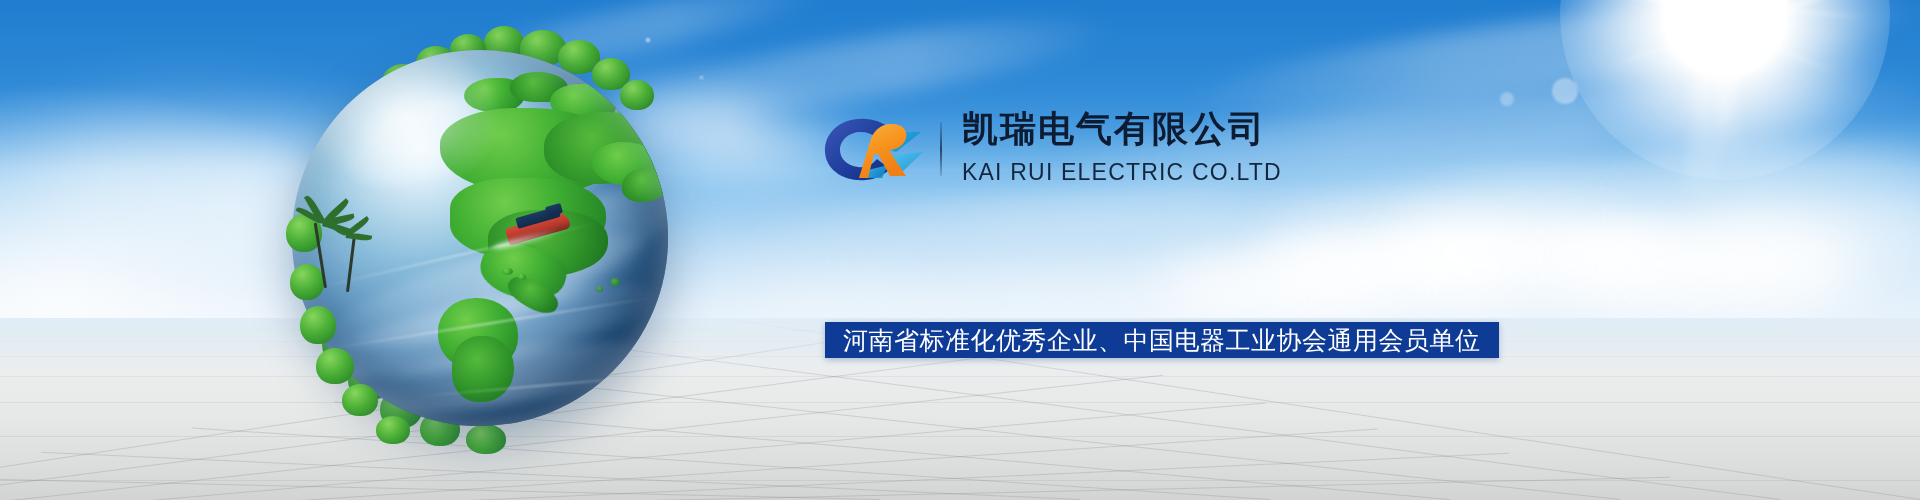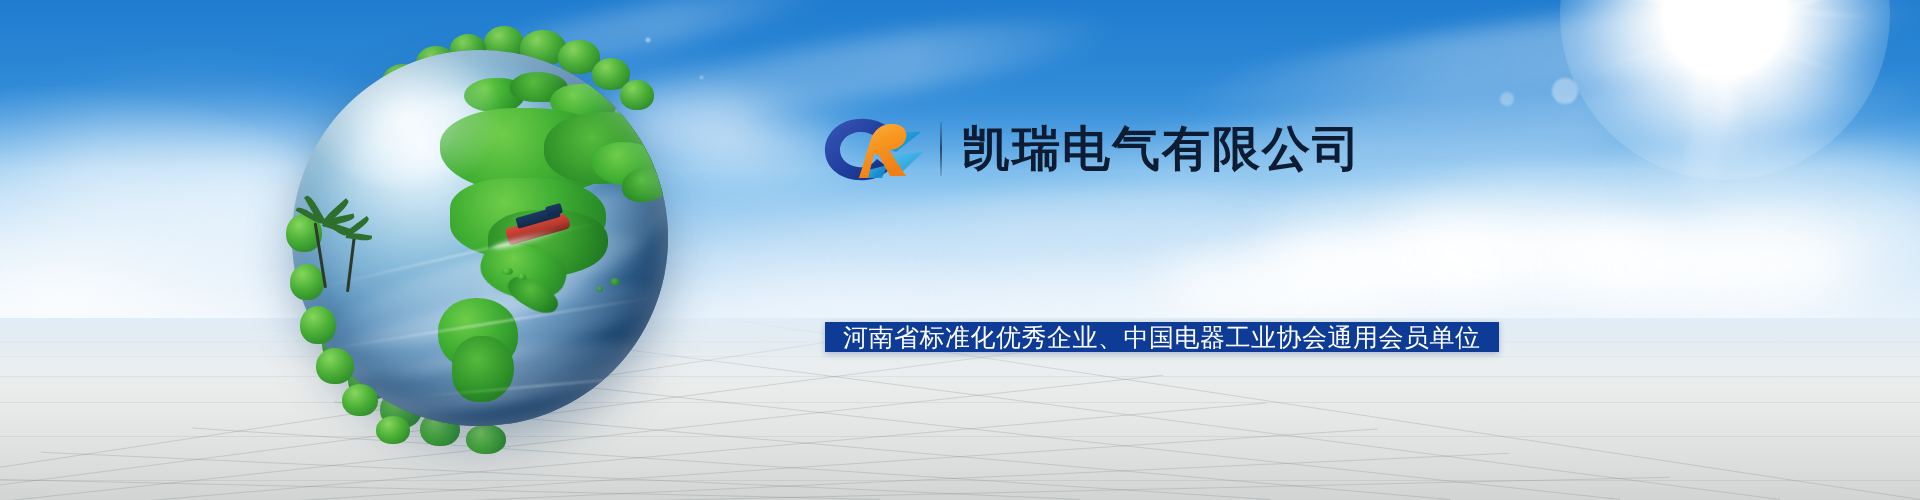--- a/index.html
+++ b/index.html
@@ -197,22 +197,22 @@
   }
   .logomark{position:relative;width:104px;height:74px;flex:0 0 auto;}
   .logomark svg{display:block;}
   .logodivider{
     width:2px;height:54px;margin:0 20px 0 14px;
     background:linear-gradient(to bottom,rgba(20,35,60,.15),rgba(20,35,60,.75),rgba(20,35,60,.15));
     flex:0 0 auto;
   }
   .brandtext{display:flex;flex-direction:column;justify-content:center;}
   .brand-cn{
-    font-family:Liberation Sans, sans-serif;
-    font-size:48px;
+    font-family:Liberation Mono, monospace;
+    font-size:36px;
     font-weight:700;
     letter-spacing:2px;
     color:#0d1c33;
     line-height:1.05;
     white-space:nowrap;
   }
   .brand-en{
     font-family:"Liberation Sans","DejaVu Sans",sans-serif;
     font-size:23px;
     font-weight:400;
@@ -229,21 +229,21 @@
     font-size:56px;
     font-weight:700;
     letter-spacing:3px;
     color:#17479b;
     text-shadow:0 1px 2px rgba(255,255,255,.5);
     white-space:nowrap;
   }
 
   .badge{
     position:absolute; left:825px; top:322px;
-    height:30px;
+    height:36px;
     padding:4px 18px;
     background:#0e3b96;
     display:flex; align-items:center;
     box-shadow:0 2px 6px rgba(20,50,110,.28);
   }
   .badge-text{
     font-family:"Liberation Sans","DejaVu Sans",sans-serif;
     font-size:25px;
     font-weight:400;
     letter-spacing:.5px;
@@ -468,20 +468,21 @@
           <path d="M37 66 L49 27 C49 27 53 13 68 12 C80 11 86 18 84 26
                    C82 34 74 38 67 38 L74 49 L84 64 L68 64 L56 42 L52 42 L46 66 Z" fill="url(#gOrange)"></path>
           <path d="M60 30 L63 21 L71 21 C75 21 77 24 76 27 C75 30 72 31 69 31 Z" fill="#ffffff" opacity="0.0"></path>
         </svg>
       </div>
 
       <div class="logodivider"></div>
 
       <div class="brandtext">
         <div class="brand-cn">凯瑞电气有限公司</div>
+        <div class="brand-en">KAI RUI ELECTRIC CO.LTD</div>
       </div>
     </div>
 
 
     <div class="badge">
       <span class="badge-text">河南省标准化优秀企业、中国电器工业协会通用会员单位</span>
     </div>
 
   </div>
 </div>

